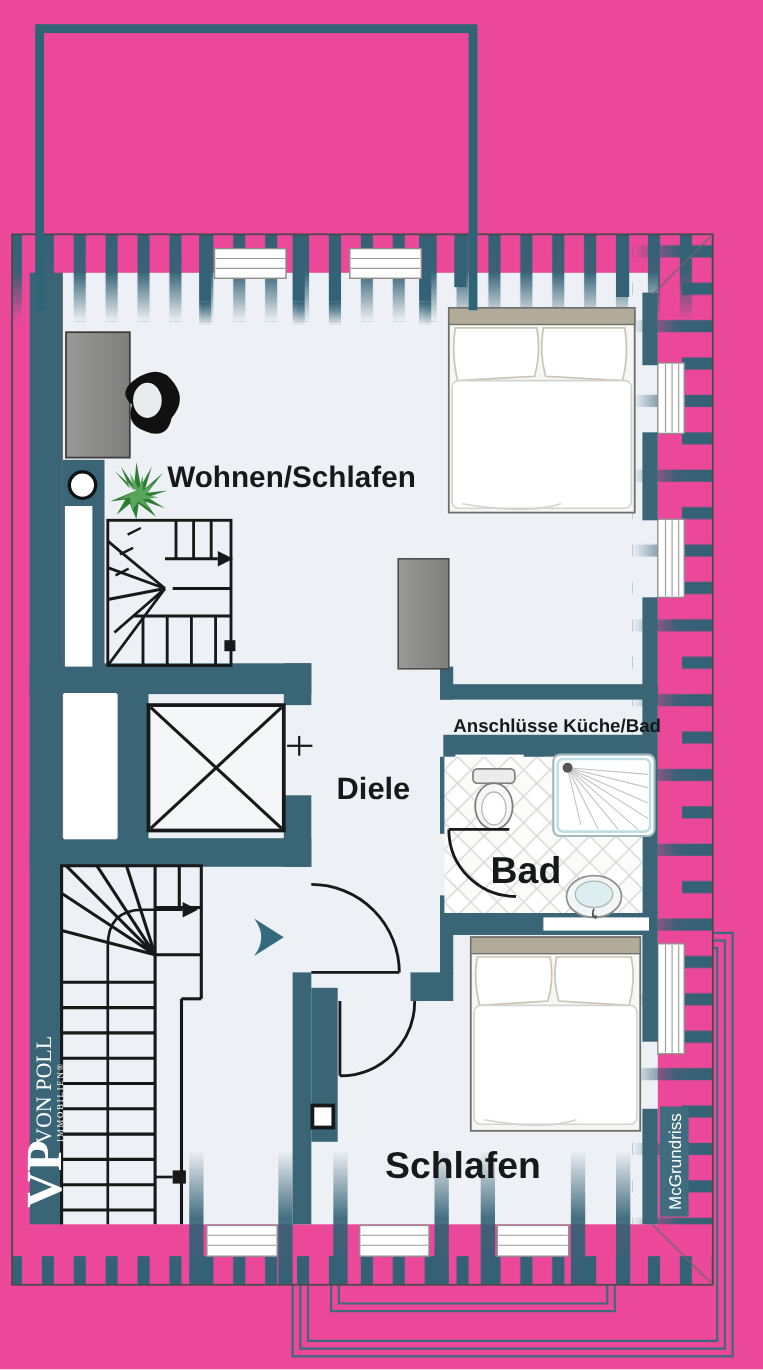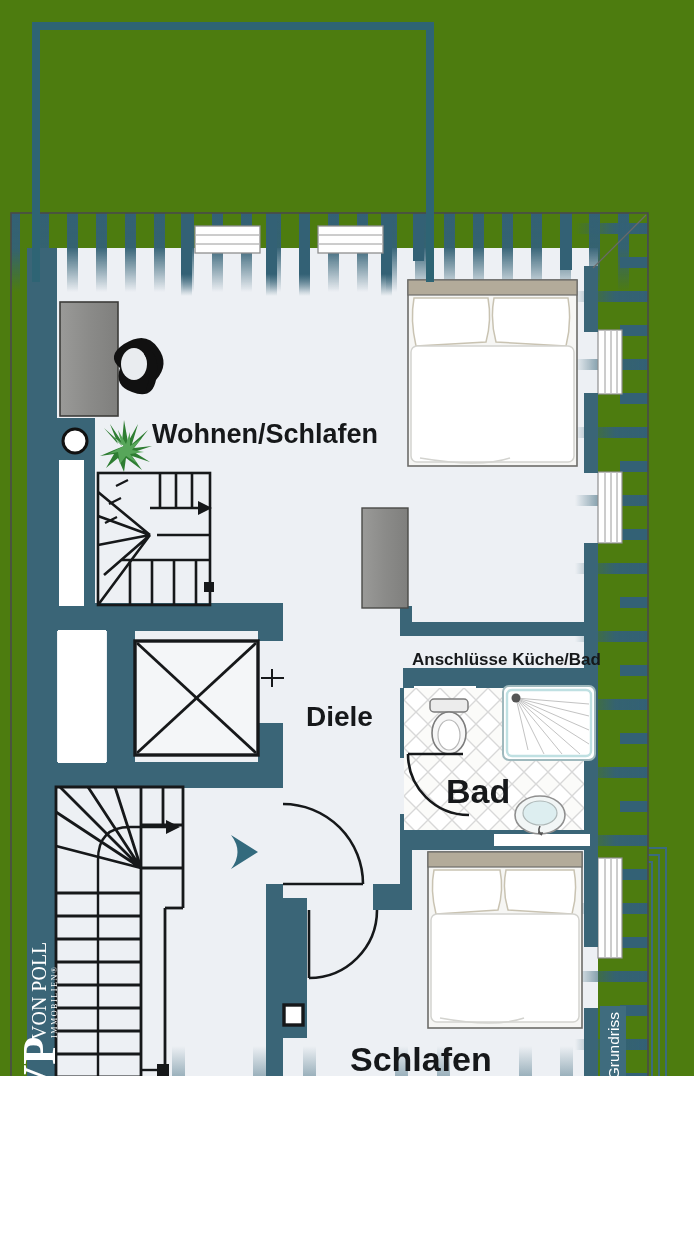--- a/index.html
+++ b/index.html
@@ -1,16 +1,16 @@
 <!DOCTYPE html>
 <html style="--wall: #3a6577; --hatch: #336175; --floor: #edf0f4; --dormer: #2e6474; --tile_line: #d8d8d8; --headboard: #b3ab9a; --badge: #3f6c7e; --line: #16181a;"><head>
 <meta charset="utf-8">
 <style>
   html,body{margin:0;padding:0;background:#ffffff;}
-  .stage{width:694px;height:1076px;position:relative;background:#4d7c0f;overflow:hidden;}
+  .stage{width:694px;height:1245px;position:relative;background:#ec4899;overflow:hidden;}
   svg{display:block;}
   text{font-family:"Liberation Sans", sans-serif;}
   .roomlabel{font-weight:bold;fill:#16181a;}
   .notelabel{font-weight:bold;fill:#16181a;}
   .wall{fill:var(--wall,#3a6577);}
   .solidstripe{fill:var(--hatch,#336175);}
   .floor{fill:var(--floor,#edf0f4);}
   .logo-serif{font-family:"Liberation Serif", serif;fill:#ffffff;}
   .badge-txt{fill:#ffffff;}
 </style>

